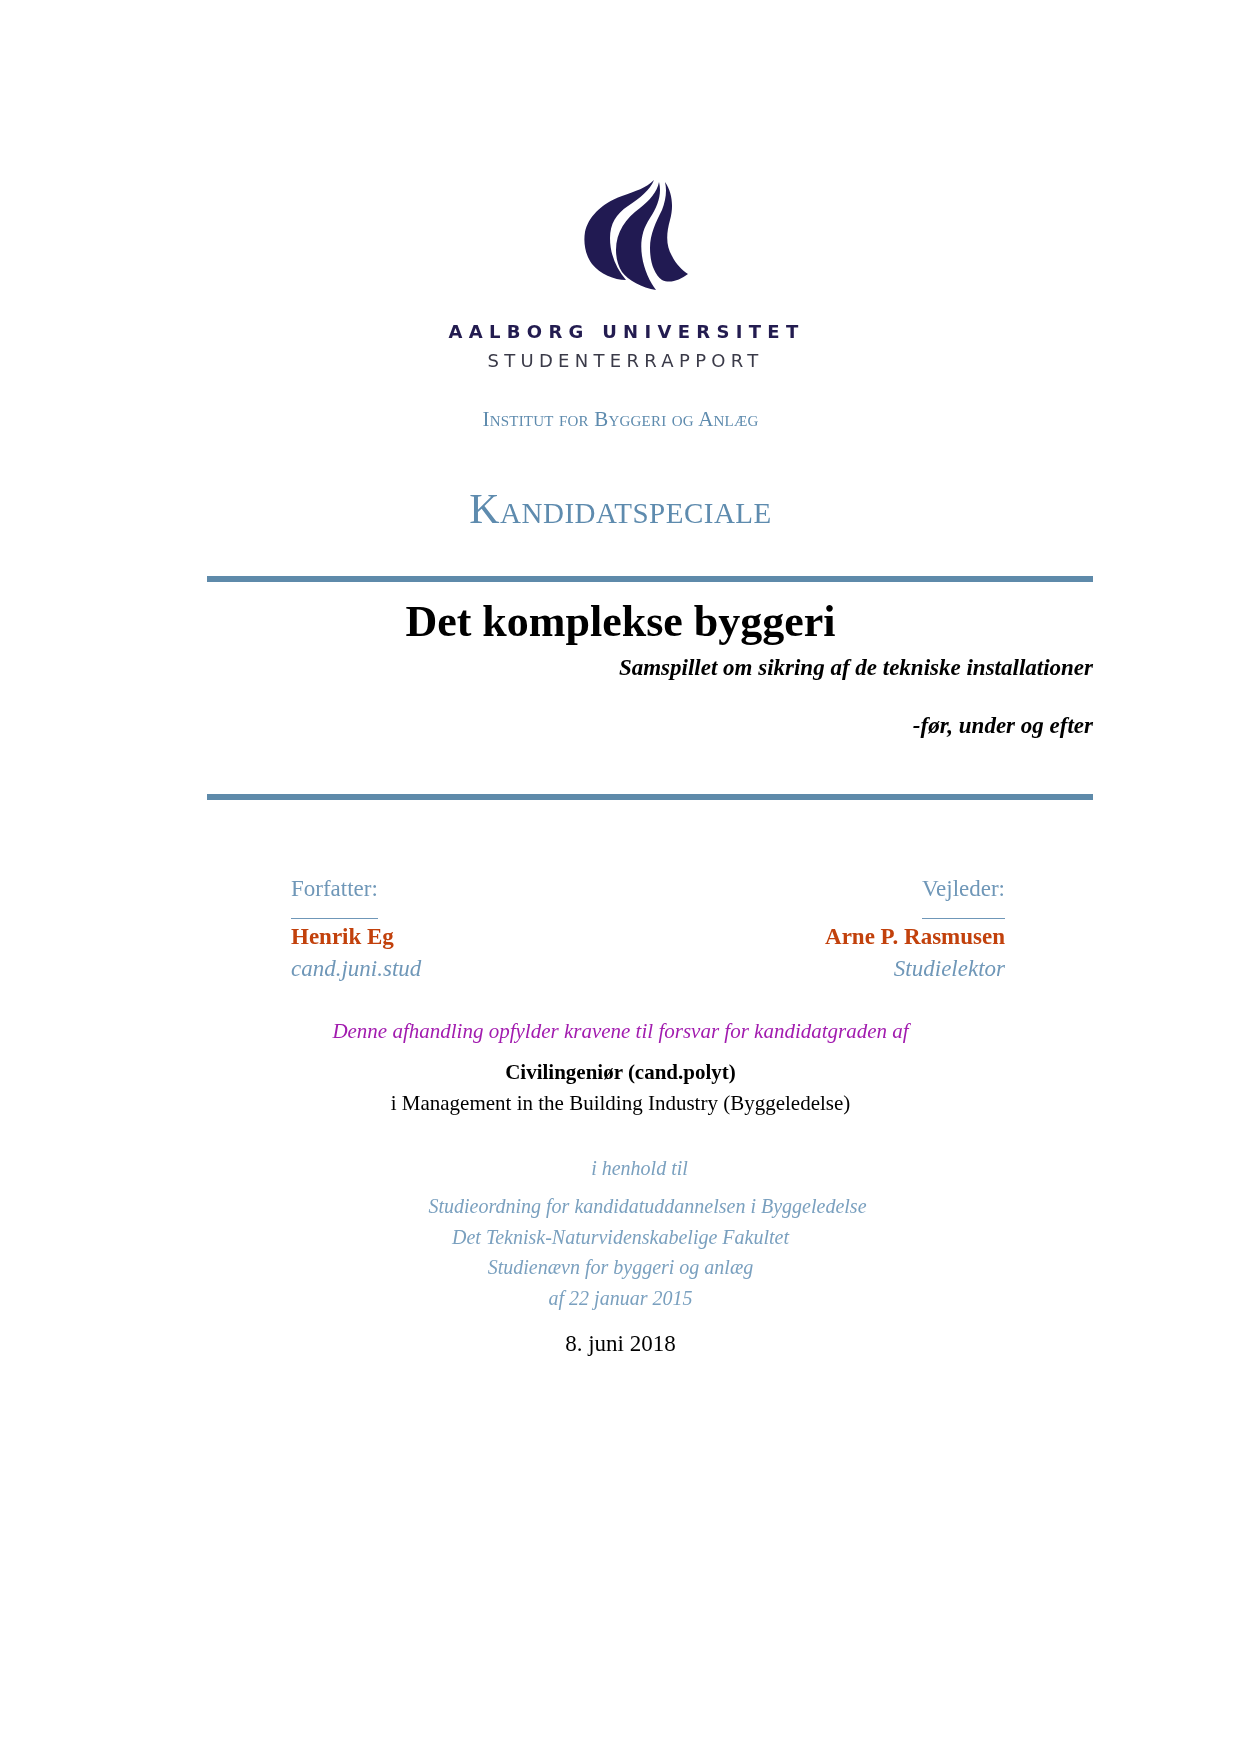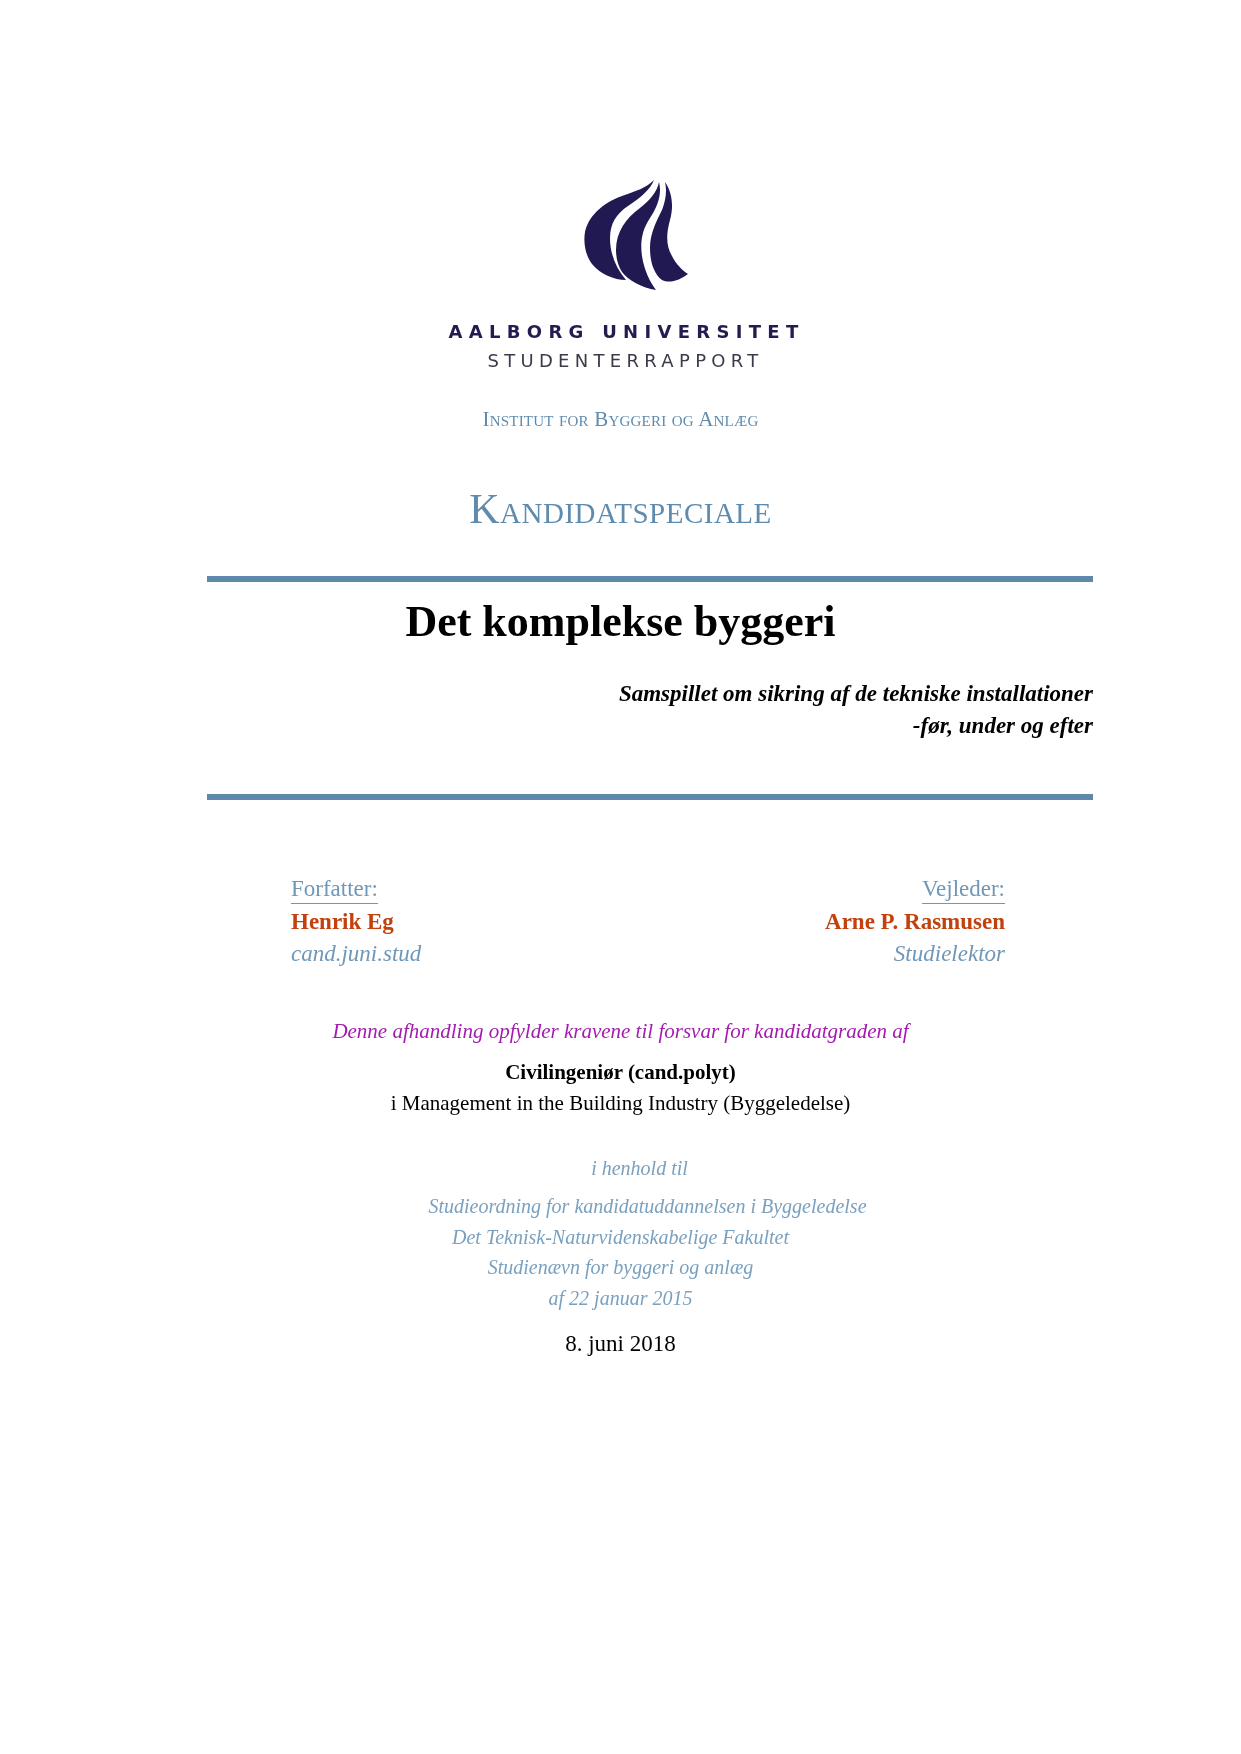--- a/index.html
+++ b/index.html
@@ -90,38 +90,38 @@
     .subtitle {
       position: absolute;
       right: 148px;
       font-size: 23px;
       font-style: italic;
       font-weight: bold;
       color: #000;
       white-space: nowrap;
       text-align: right;
     }
-    #subtitle-1 { top: 681px; }
+    #subtitle-1 { top: 655px; }
     #subtitle-2 { top: 713px; }
 
     
     .person-block {
       position: absolute;
       top: 876px;
       white-space: nowrap;
     }
     #author-block { left: 291px; text-align: left; }
     #supervisor-block { right: 236px; text-align: right; }
     .role-label {
       display: inline-block;
       font-size: 23px;
       color: #6f97b8;
       border-bottom: 1.5px solid #6f97b8;
       line-height: 26px;
-      padding-bottom: 1px;
+      padding-bottom: 16px;
     }
     .person-name {
       font-size: 23px;
       font-weight: bold;
       color: #c2410c;
       line-height: 32px;
       margin-top: 2px;
     }
     .person-title {
       font-size: 23px;

